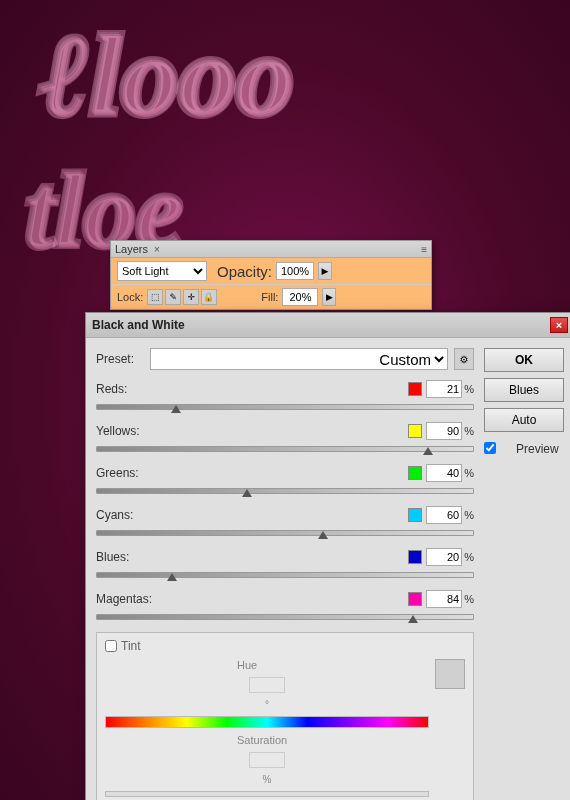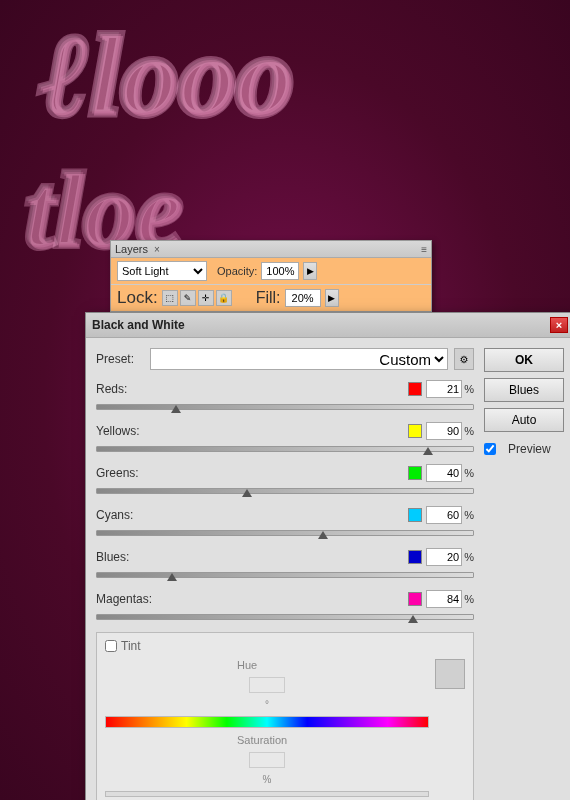--- a/index.html
+++ b/index.html
@@ -72,21 +72,21 @@
 
     .blend-select {
       width: 90px;
       height: 20px;
       font-size: 11px;
       background: white;
       border: 1px solid #aaa;
     }
 
     .opacity-label {
-      font-size: 11px;
+      font-size: 15px;
       color: #333;
       margin-left: 6px;
     }
 
     .opacity-value {
       width: 38px;
       height: 18px;
       font-size: 11px;
       border: 1px solid #aaa;
       text-align: center;
@@ -106,21 +106,21 @@
     }
 
     .layers-row2 {
       display: flex;
       align-items: center;
       padding: 3px 6px;
       gap: 4px;
     }
 
     .lock-label {
-      font-size: 17px;
+      font-size: 11px;
       color: #333;
     }
 
     .lock-icons {
       display: flex;
       gap: 2px;
       align-items: center;
     }
 
     .lock-icon-btn {
@@ -129,23 +129,23 @@
       background: #d0d0d0;
       border: 1px solid #aaa;
       display: flex;
       align-items: center;
       justify-content: center;
       font-size: 9px;
       cursor: pointer;
     }
 
     .fill-label {
-      font-size: 16px;
-      color: #333;
-      margin-left: 20px;
+      font-size: 11px;
+      color: #333;
+      margin-left: 40px;
     }
 
     .fill-value {
       width: 36px;
       height: 18px;
       font-size: 11px;
       border: 1px solid #aaa;
       text-align: center;
       background: white;
     }
@@ -343,22 +343,21 @@
       background: linear-gradient(to bottom, #f0f0f0, #d8d8d8);
       border: 1px solid #888;
       padding: 4px 0;
       font-size: 12px;
       cursor: pointer;
       text-align: center;
     }
 
     .preview-row {
       display: flex;
-      align-items: center;
-      gap: 12px;
+      gap: 20px;
       margin-top: 4px;
     }
 
     .preview-check {
       width: 12px;
       height: 12px;
     }
 
     .preview-label {
       font-size: 12px;

